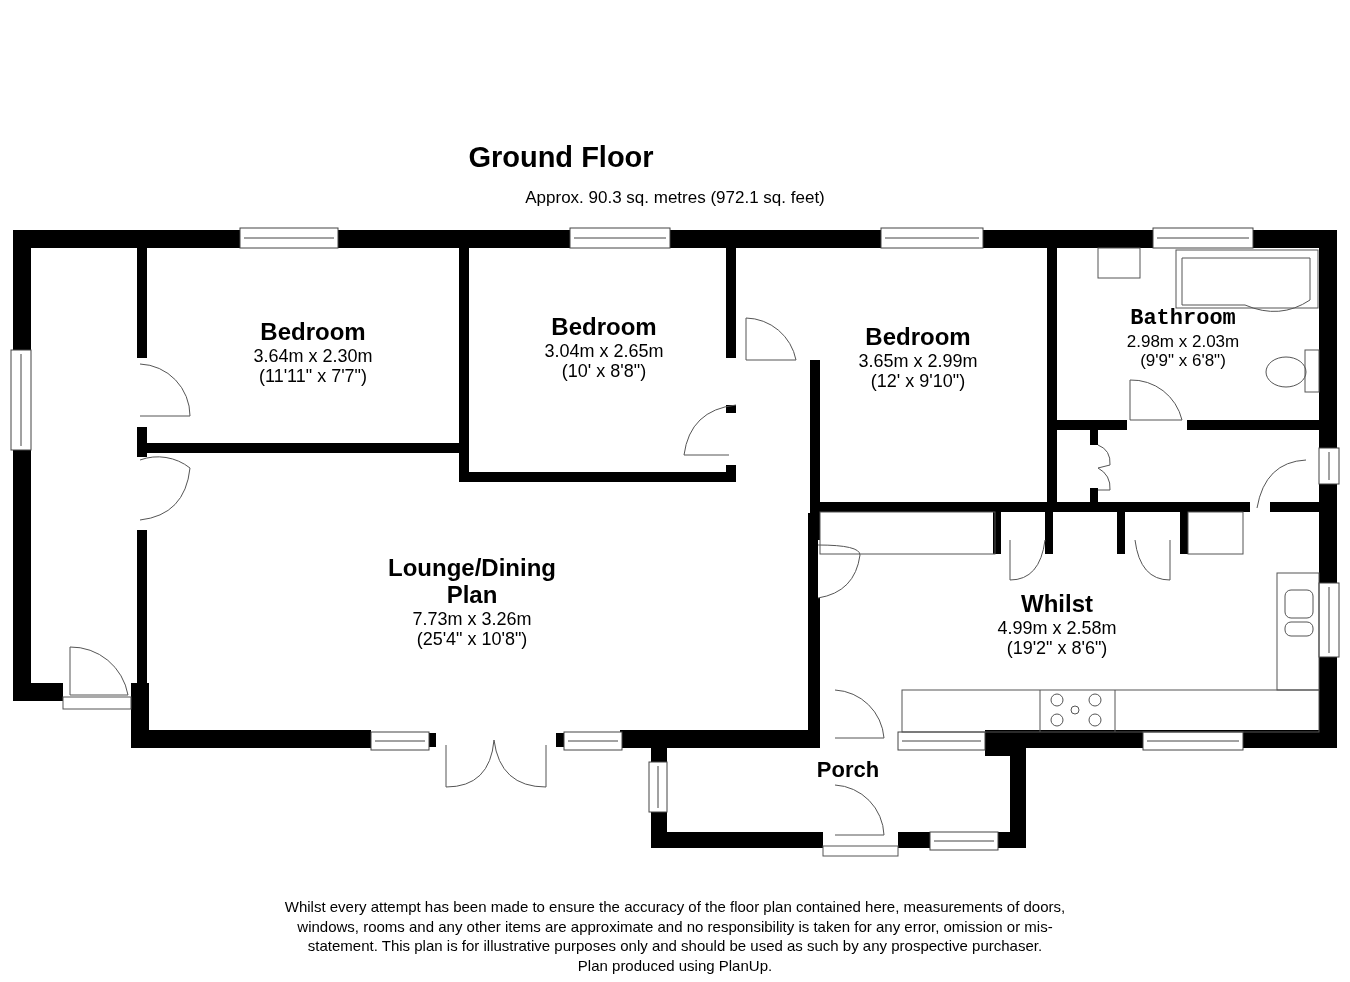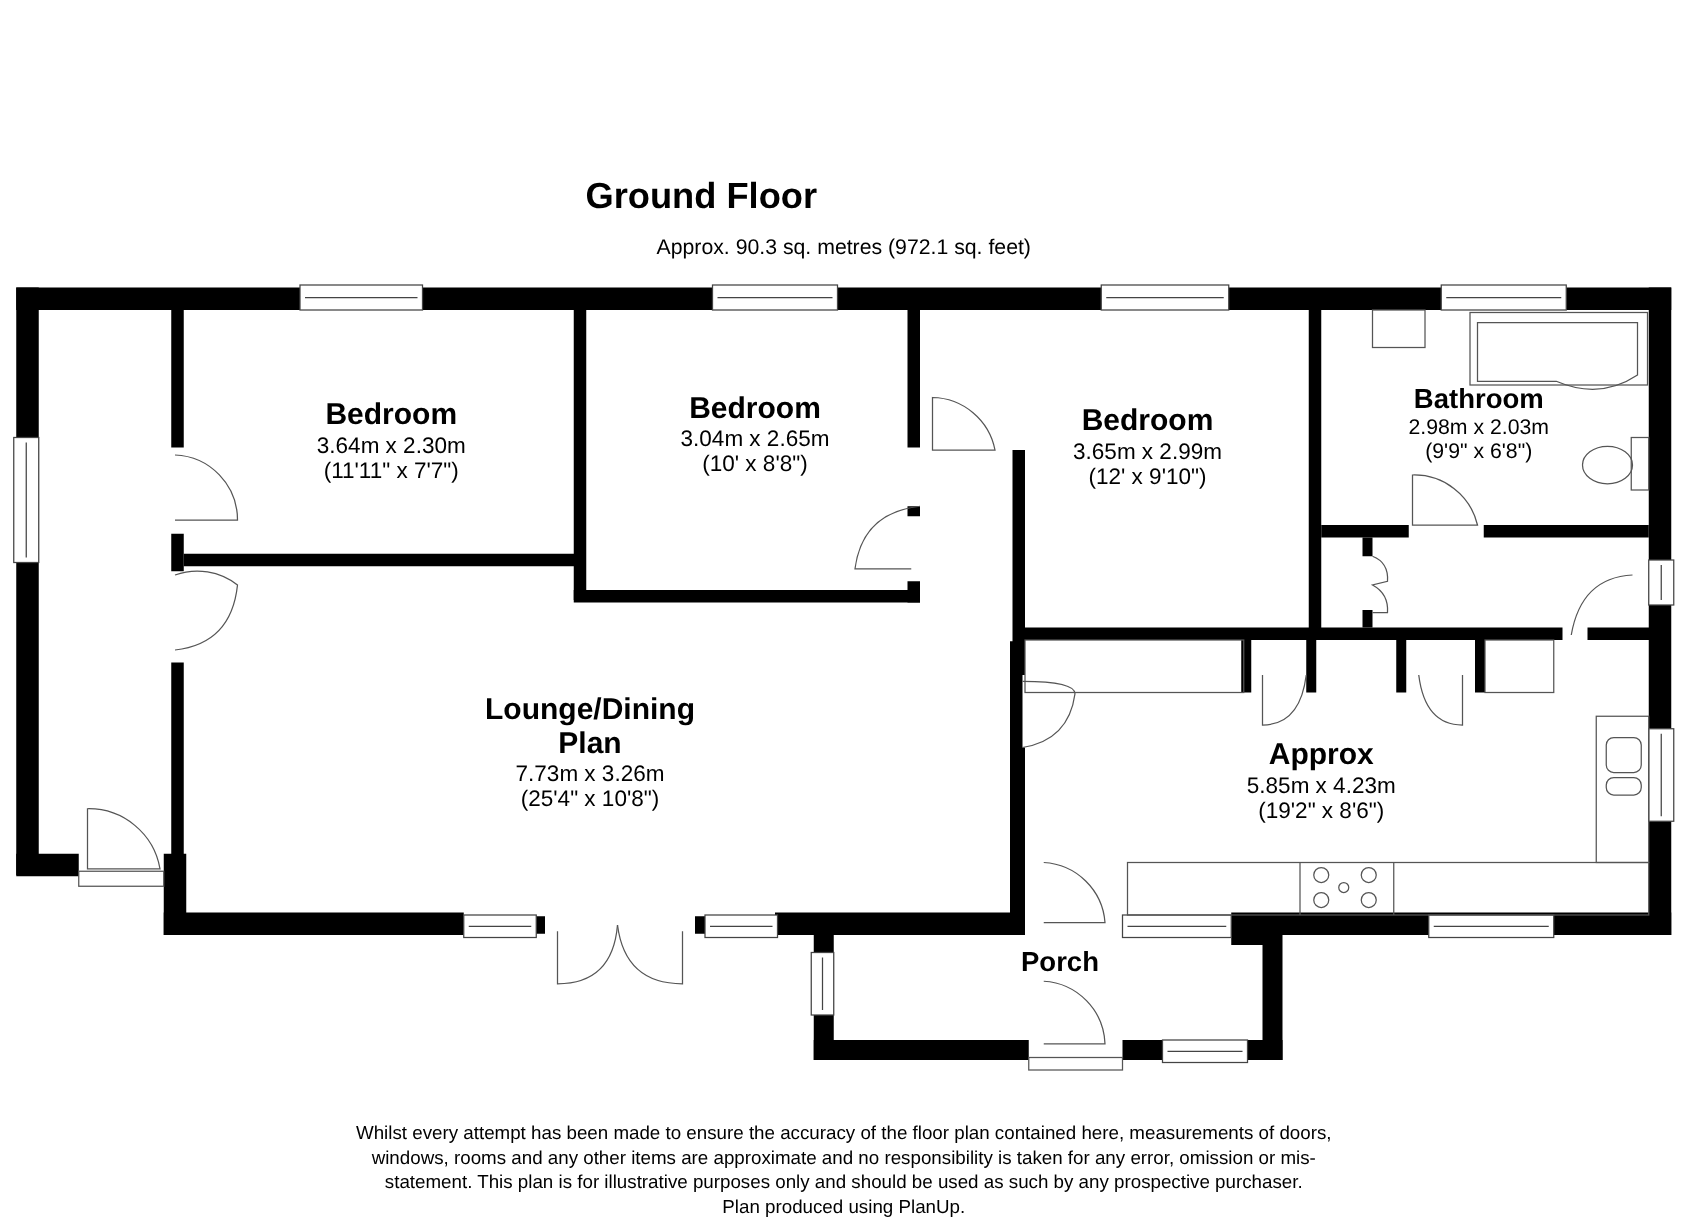--- a/index.html
+++ b/index.html
@@ -161,33 +161,33 @@
   <div class="room-name">Bedroom</div>
   <div class="room-dim">3.04m x 2.65m</div>
   <div class="room-dim">(10' x 8'8")</div>
 </div>
 <div class="room-label" style="left:918px; top:324px;">
   <div class="room-name">Bedroom</div>
   <div class="room-dim">3.65m x 2.99m</div>
   <div class="room-dim">(12' x 9'10")</div>
 </div>
 <div class="room-label" style="left:1183px; top:307px;">
-  <div class="room-name" style="font-size:22px;">Bathroom</div>
+  <div class="room-name" style="font-size:22px;font-family:Liberation Mono, monospace;">Bathroom</div>
   <div class="room-dim" style="font-size:17px;">2.98m x 2.03m</div>
   <div class="room-dim" style="font-size:17px;">(9'9" x 6'8")</div>
 </div>
 <div class="room-label" style="left:472px; top:555px;">
   <div class="room-name">Lounge/Dining</div>
   <div class="room-name">Plan</div>
   <div class="room-dim">7.73m x 3.26m</div>
   <div class="room-dim">(25'4" x 10'8")</div>
 </div>
 <div class="room-label" style="left:1057px; top:591px;">
-  <div class="room-name">Approx</div>
-  <div class="room-dim">5.85m x 4.23m</div>
+  <div class="room-name">Whilst</div>
+  <div class="room-dim">4.99m x 2.58m</div>
   <div class="room-dim">(19'2" x 8'6")</div>
 </div>
 <div class="room-label" style="left:848px; top:758px;">
   <div class="room-name" style="font-size:22px;">Porch</div>
 </div>
 
 <div class="footer">
   <div>Whilst every attempt has been made to ensure the accuracy of the floor plan contained here, measurements of doors,</div>
   <div>windows, rooms and any other items are approximate and no responsibility is taken for any error, omission or mis-</div>
   <div>statement. This plan is for illustrative purposes only and should be used as such by any prospective purchaser.</div>

